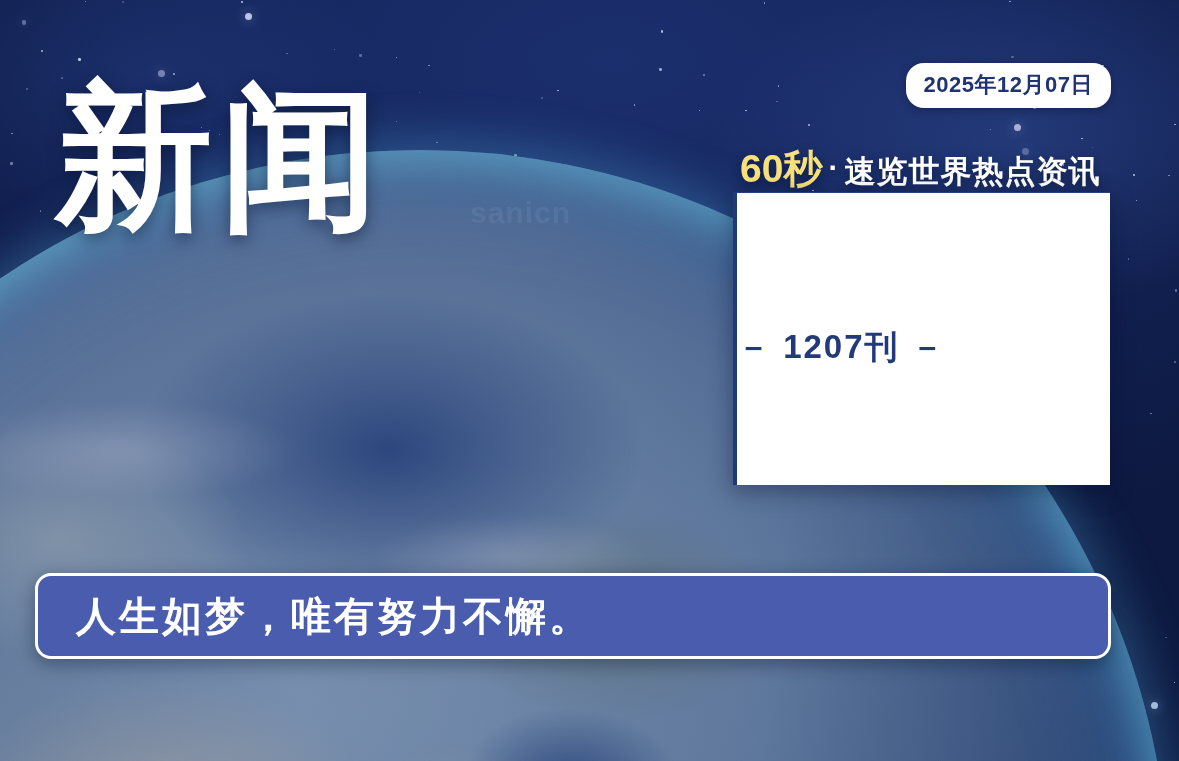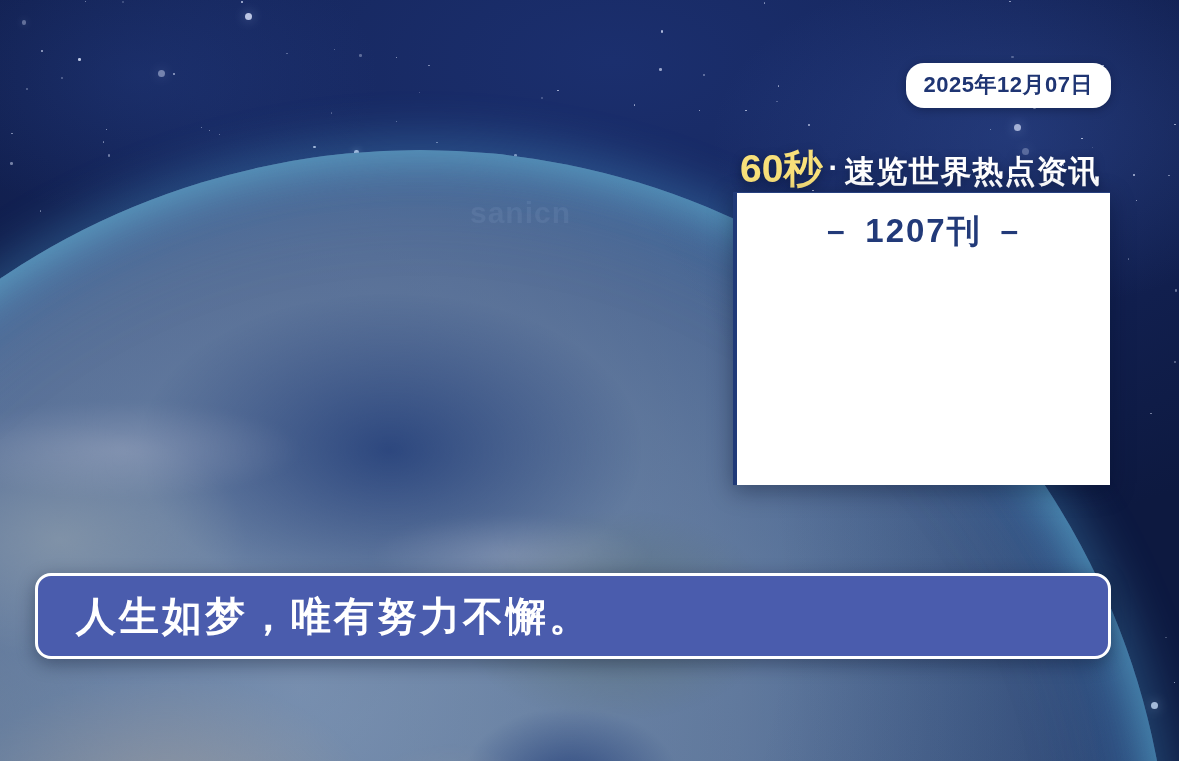--- a/index.html
+++ b/index.html
@@ -199,21 +199,21 @@
     left: 733px;
     top: 192px;
     width: 377px;
     height: 293px;
     background: #ffffff;
     border-left: 4px solid #203a78;
     border-top: 1px solid #27407e;
     box-shadow: 0 6px 22px rgba(4,12,38,0.40);
     box-sizing: border-box;
     display: flex;
-    flex-direction: column;
+    flex-direction: row;
     align-items: center;
     justify-content: flex-start;
     padding-top: 10px;
   }
   .issue-line {
     font-size: 33px;
     font-weight: 700;
     color: #223a79;
     letter-spacing: 2px;
     white-space: nowrap;
@@ -433,20 +433,21 @@
     </div>
 
   <div class="earth"></div>
   <div class="earth-tint"></div>
   <div class="terminator"></div>
   <div class="earth-limb"></div>
 
   <div class="watermark">sanicn</div>
 
   <div class="headline">
+    <div class="headline-line headline-xinwen">新闻</div>
   </div>
 
   <div class="date-pill">2025年12月07日</div>
 
   <div class="tagline">
     <span class="tagline-60">60秒</span><span class="tagline-dot">·</span><span class="tagline-text">速览世界热点资讯</span>
   </div>
 
   <div class="info-card">
     <div class="issue-line">－ 1207刊 －</div>

